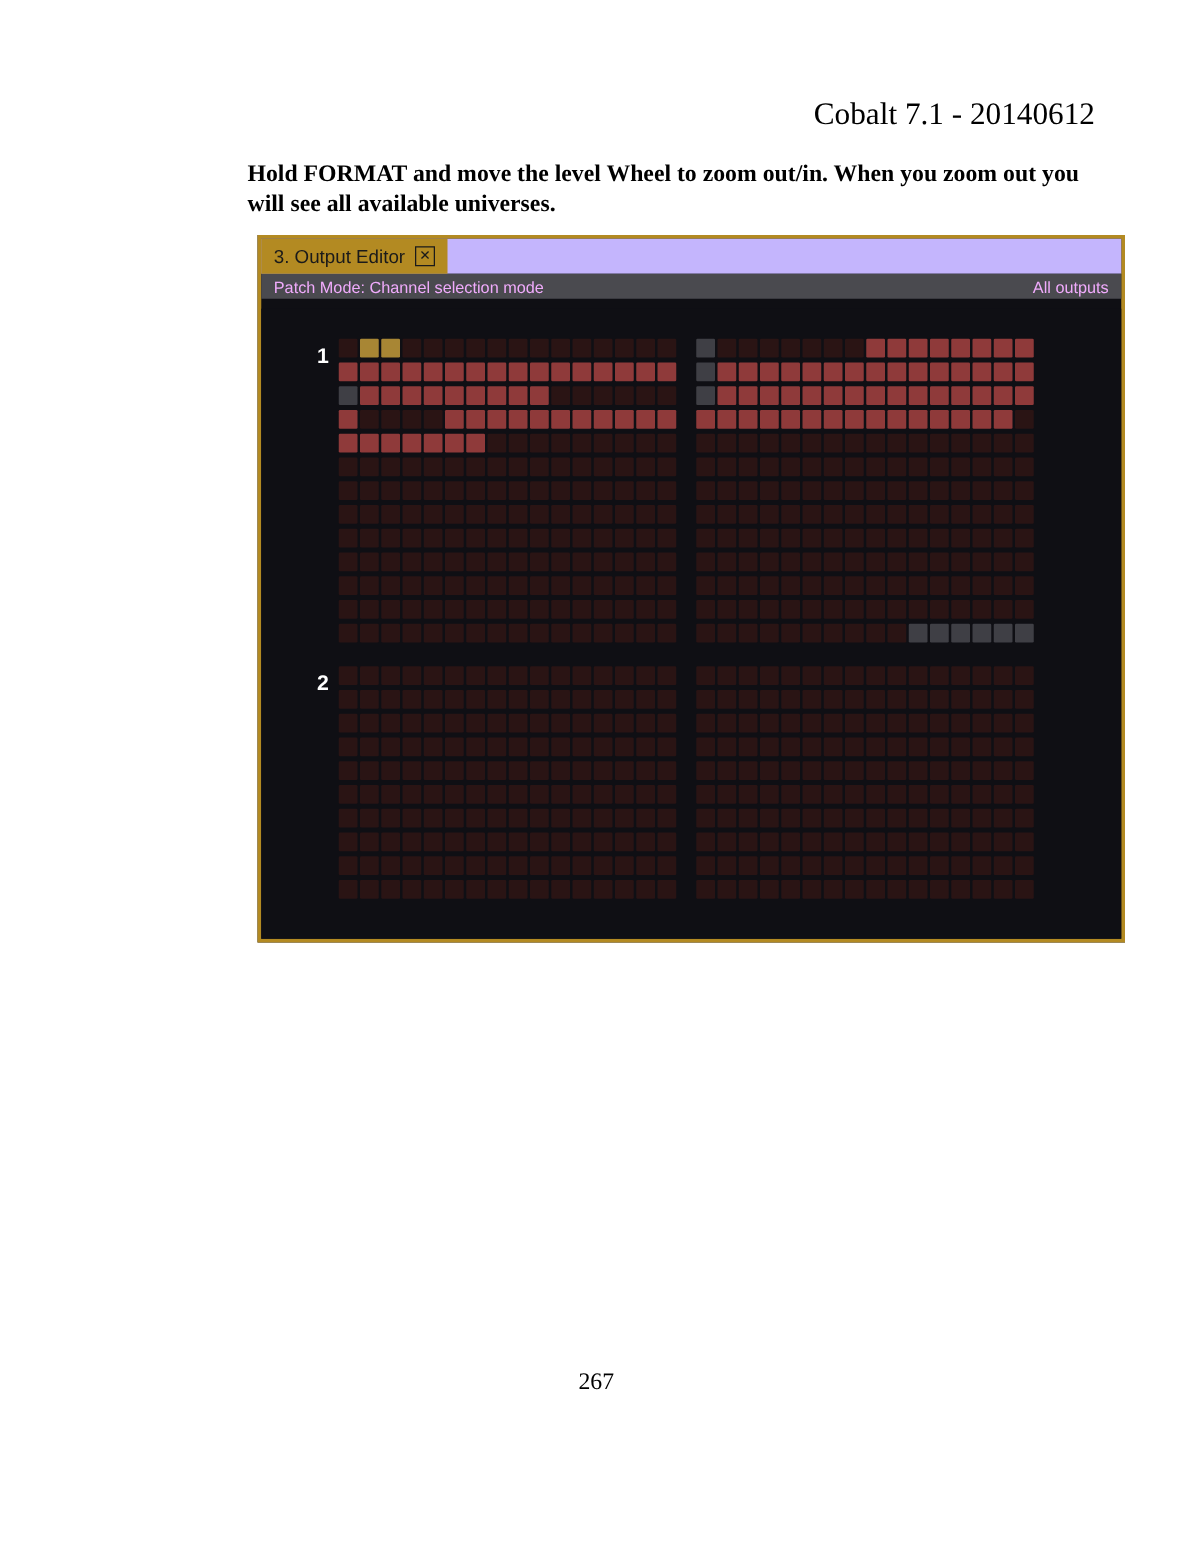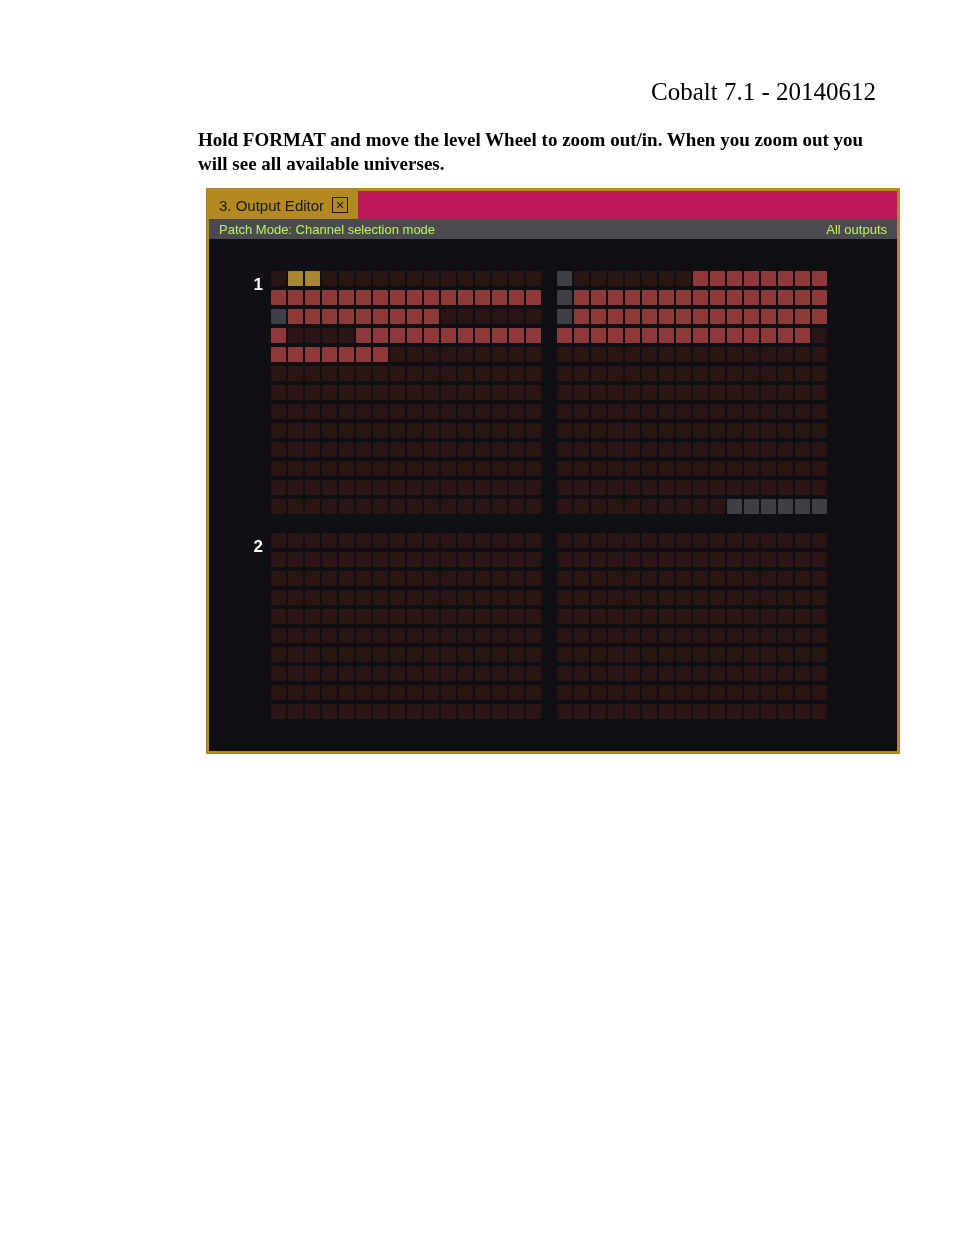--- a/index.html
+++ b/index.html
@@ -6,32 +6,32 @@
   html, body { width: 954px; height: 1235px; background: #fff; font-family: "Times New Roman", serif; color: #000; }
   .page { position: relative; width: 954px; height: 1235px; }
   .header { position: absolute; top: 58px; right: 78px; font-size: 25px; margin-top: 20px; }
   .body-text { position: absolute; top: 128px; left: 198px; width: 680px; font-size: 19px; line-height: 1.25; font-weight: bold; }
   .page-number { position: absolute; bottom: 118px; width: 100%; text-align: center; font-size: 19px; }
 
   .screenshot {
     position: absolute; top: 188px; left: 206px; width: 694px; height: 566px;
     border: 3px solid #b38a22; background: #0f0f14;
   }
-  .titlebar { height: 28px; background: #be185d; display: flex; align-items: center; }
+  .titlebar { height: 28px; background: #c4b5fd; display: flex; align-items: center; }
   .tab {
     background: #b38a22; color: #1a1a1a; height: 100%; display: flex; align-items: center;
     padding: 0 10px; font-family: Verdana, Geneva, sans-serif; font-size: 15px; gap: 8px;
   }
   .tab .close {
     width: 16px; height: 16px; border: 1px solid #1a1a1a; display: inline-flex;
     align-items: center; justify-content: center; font-size: 11px; line-height: 1;
     font-family: Arial, sans-serif; color: #1a1a1a;
   }
   .statusbar {
-    height: 20px; background: #4a4a4f; color: #bef264; display: flex; align-items: center;
+    height: 20px; background: #4a4a4f; color: #f0abfc; display: flex; align-items: center;
     justify-content: space-between; padding: 0 10px; font-family: Verdana, Geneva, sans-serif;
     font-size: 13px;
   }
   .ui-sans { font-family: Verdana, Geneva, sans-serif; }
 
   .canvas { position: absolute; top: 56px; left: 0; right: 0; bottom: 0; background: #0f0f14; overflow: hidden; }
   .universe-label {
     position: absolute; color: #fff; font-family: Verdana, Geneva, sans-serif;
     font-weight: bold; font-size: 17px; width: 40px; text-align: right;
   }
@@ -97,13 +97,14 @@
           <div class="row"><span class="cell k"></span><span class="cell k"></span><span class="cell k"></span><span class="cell k"></span><span class="cell k"></span><span class="cell k"></span><span class="cell k"></span><span class="cell k"></span><span class="cell k"></span><span class="cell k"></span><span class="cell k"></span><span class="cell k"></span><span class="cell k"></span><span class="cell k"></span><span class="cell k"></span><span class="cell k"></span><span class="gap"></span><span class="cell k"></span><span class="cell k"></span><span class="cell k"></span><span class="cell k"></span><span class="cell k"></span><span class="cell k"></span><span class="cell k"></span><span class="cell k"></span><span class="cell k"></span><span class="cell k"></span><span class="cell k"></span><span class="cell k"></span><span class="cell k"></span><span class="cell k"></span><span class="cell k"></span><span class="cell k"></span></div>
           <div class="row"><span class="cell k"></span><span class="cell k"></span><span class="cell k"></span><span class="cell k"></span><span class="cell k"></span><span class="cell k"></span><span class="cell k"></span><span class="cell k"></span><span class="cell k"></span><span class="cell k"></span><span class="cell k"></span><span class="cell k"></span><span class="cell k"></span><span class="cell k"></span><span class="cell k"></span><span class="cell k"></span><span class="gap"></span><span class="cell k"></span><span class="cell k"></span><span class="cell k"></span><span class="cell k"></span><span class="cell k"></span><span class="cell k"></span><span class="cell k"></span><span class="cell k"></span><span class="cell k"></span><span class="cell k"></span><span class="cell k"></span><span class="cell k"></span><span class="cell k"></span><span class="cell k"></span><span class="cell k"></span><span class="cell k"></span></div>
           <div class="row"><span class="cell k"></span><span class="cell k"></span><span class="cell k"></span><span class="cell k"></span><span class="cell k"></span><span class="cell k"></span><span class="cell k"></span><span class="cell k"></span><span class="cell k"></span><span class="cell k"></span><span class="cell k"></span><span class="cell k"></span><span class="cell k"></span><span class="cell k"></span><span class="cell k"></span><span class="cell k"></span><span class="gap"></span><span class="cell k"></span><span class="cell k"></span><span class="cell k"></span><span class="cell k"></span><span class="cell k"></span><span class="cell k"></span><span class="cell k"></span><span class="cell k"></span><span class="cell k"></span><span class="cell k"></span><span class="cell k"></span><span class="cell k"></span><span class="cell k"></span><span class="cell k"></span><span class="cell k"></span><span class="cell k"></span></div>
           <div class="row"><span class="cell k"></span><span class="cell k"></span><span class="cell k"></span><span class="cell k"></span><span class="cell k"></span><span class="cell k"></span><span class="cell k"></span><span class="cell k"></span><span class="cell k"></span><span class="cell k"></span><span class="cell k"></span><span class="cell k"></span><span class="cell k"></span><span class="cell k"></span><span class="cell k"></span><span class="cell k"></span><span class="gap"></span><span class="cell k"></span><span class="cell k"></span><span class="cell k"></span><span class="cell k"></span><span class="cell k"></span><span class="cell k"></span><span class="cell k"></span><span class="cell k"></span><span class="cell k"></span><span class="cell k"></span><span class="cell k"></span><span class="cell k"></span><span class="cell k"></span><span class="cell k"></span><span class="cell k"></span><span class="cell k"></span></div>
           <div class="row"><span class="cell k"></span><span class="cell k"></span><span class="cell k"></span><span class="cell k"></span><span class="cell k"></span><span class="cell k"></span><span class="cell k"></span><span class="cell k"></span><span class="cell k"></span><span class="cell k"></span><span class="cell k"></span><span class="cell k"></span><span class="cell k"></span><span class="cell k"></span><span class="cell k"></span><span class="cell k"></span><span class="gap"></span><span class="cell k"></span><span class="cell k"></span><span class="cell k"></span><span class="cell k"></span><span class="cell k"></span><span class="cell k"></span><span class="cell k"></span><span class="cell k"></span><span class="cell k"></span><span class="cell k"></span><span class="cell k"></span><span class="cell k"></span><span class="cell k"></span><span class="cell k"></span><span class="cell k"></span><span class="cell k"></span></div>
           <div class="row"><span class="cell k"></span><span class="cell k"></span><span class="cell k"></span><span class="cell k"></span><span class="cell k"></span><span class="cell k"></span><span class="cell k"></span><span class="cell k"></span><span class="cell k"></span><span class="cell k"></span><span class="cell k"></span><span class="cell k"></span><span class="cell k"></span><span class="cell k"></span><span class="cell k"></span><span class="cell k"></span><span class="gap"></span><span class="cell k"></span><span class="cell k"></span><span class="cell k"></span><span class="cell k"></span><span class="cell k"></span><span class="cell k"></span><span class="cell k"></span><span class="cell k"></span><span class="cell k"></span><span class="cell k"></span><span class="cell k"></span><span class="cell k"></span><span class="cell k"></span><span class="cell k"></span><span class="cell k"></span><span class="cell k"></span></div>
         </div>
     </div>
   </div>
 
+  <div class="page-number">267</div>
 </div>
 
 </body></html>

